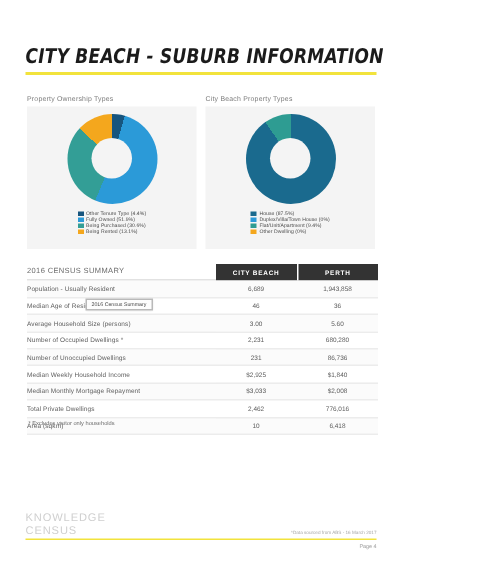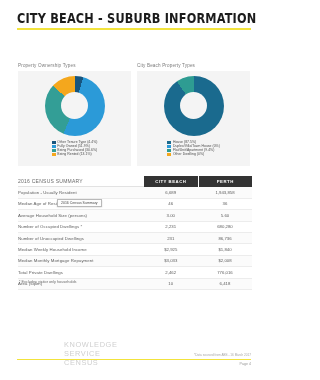--- a/index.html
+++ b/index.html
@@ -13,22 +13,23 @@
     font-family: "Liberation Sans", sans-serif;
     color: #3a3a3a;
     overflow: hidden;
     position: relative;
   }
 
   
   .page-title-wrap {
     position: absolute;
     left: 17px;
-    top: 11px;
+    top: 31px;
     width: 234px;
+    font-style: italic;
   }
   .page-title {
     font-family: "DejaVu Sans", sans-serif;
     font-size: 13.5px;
     font-weight: bold;
     font-stretch: condensed;
     letter-spacing: 0.2px;
     color: #1b1b1b;
     white-space: nowrap;
     text-transform: uppercase;
@@ -199,21 +200,20 @@
   
   .footer-logo {
     position: absolute;
     left: 17px;
     top: 340px;
     font-family: "Liberation Sans", sans-serif;
     font-size: 7.4px;
     line-height: 1.22;
     color: #cfcfcf;
     letter-spacing: 0.6px;
-    margin-left: 47px;
   }
   .footer-source {
     position: absolute;
     right: 17px;
     top: 352.5px;
     font-size: 3.1px;
     color: #a7a7a7;
     white-space: nowrap;
   }
   .footer-rule {
@@ -351,18 +351,17 @@
       </tr>
     </tbody>
 </table>
 
 <div class="tooltip">2016 Census Summary</div>
 
 <div class="table-footnote">* Excludes visitor only households</div>
 
 <div class="footer-logo" id="footer-logo">
     <div>KNOWLEDGE</div>
-    <div>SERVICE</div>
     <div>CENSUS</div>
   </div>
 <div class="footer-source">*Data sourced from ABS - 16 March 2017</div>
 <div class="footer-rule"></div>
 <div class="footer-page">Page 4</div>
 
 </body></html>

